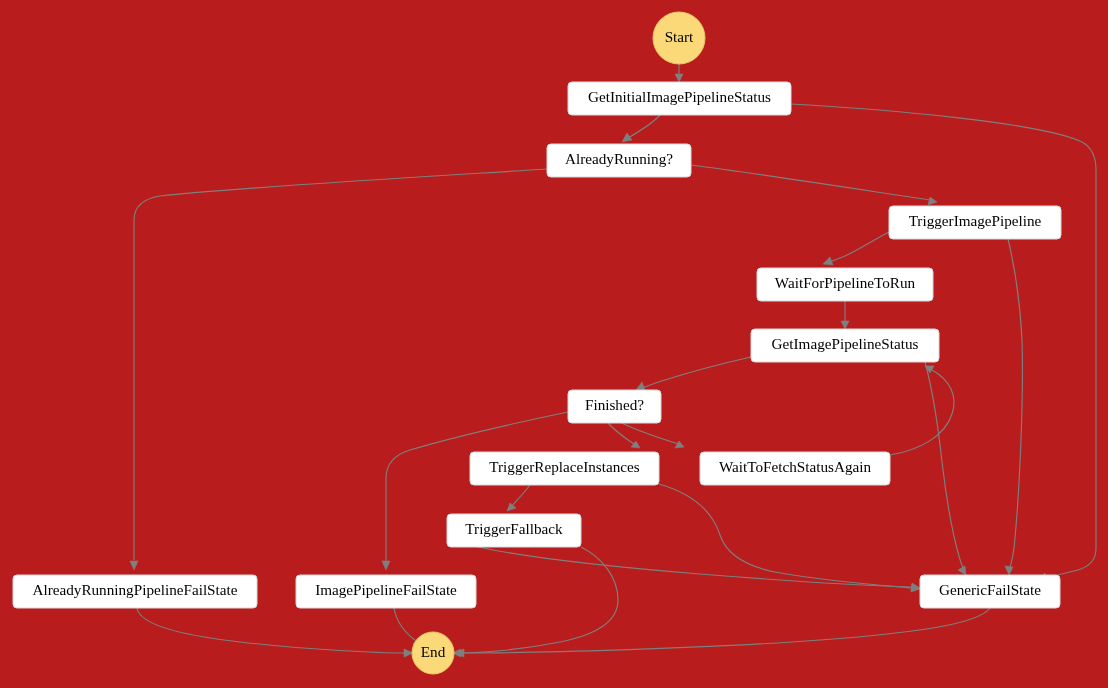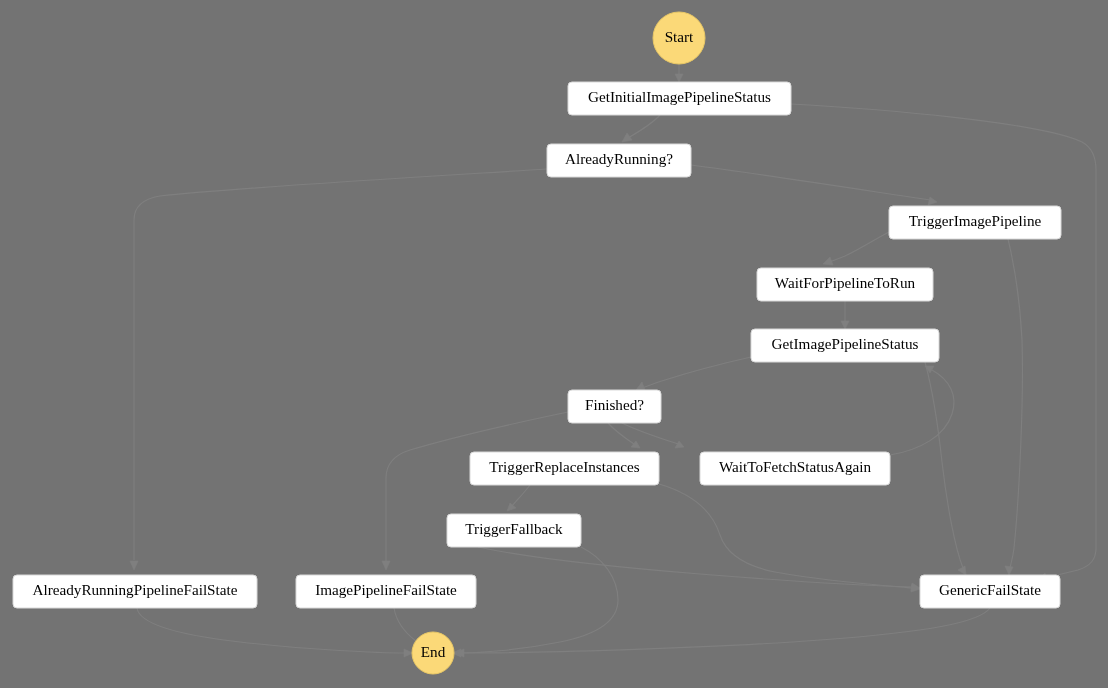--- a/index.html
+++ b/index.html
@@ -4,21 +4,21 @@
 <style>
   html, body {
     margin: 0;
     padding: 0;
     background: #000000;
   }
   #canvas {
     position: relative;
     width: 1108px;
     height: 688px;
-    background: #737373;
+    background: #b91c1c;
     overflow: hidden;
     font-family: "Liberation Serif", "DejaVu Serif", serif;
   }
   svg#graph {
     position: absolute;
     top: 0; left: 0;
     width: 1108px;
     height: 688px;
   }
   .edge-path {

